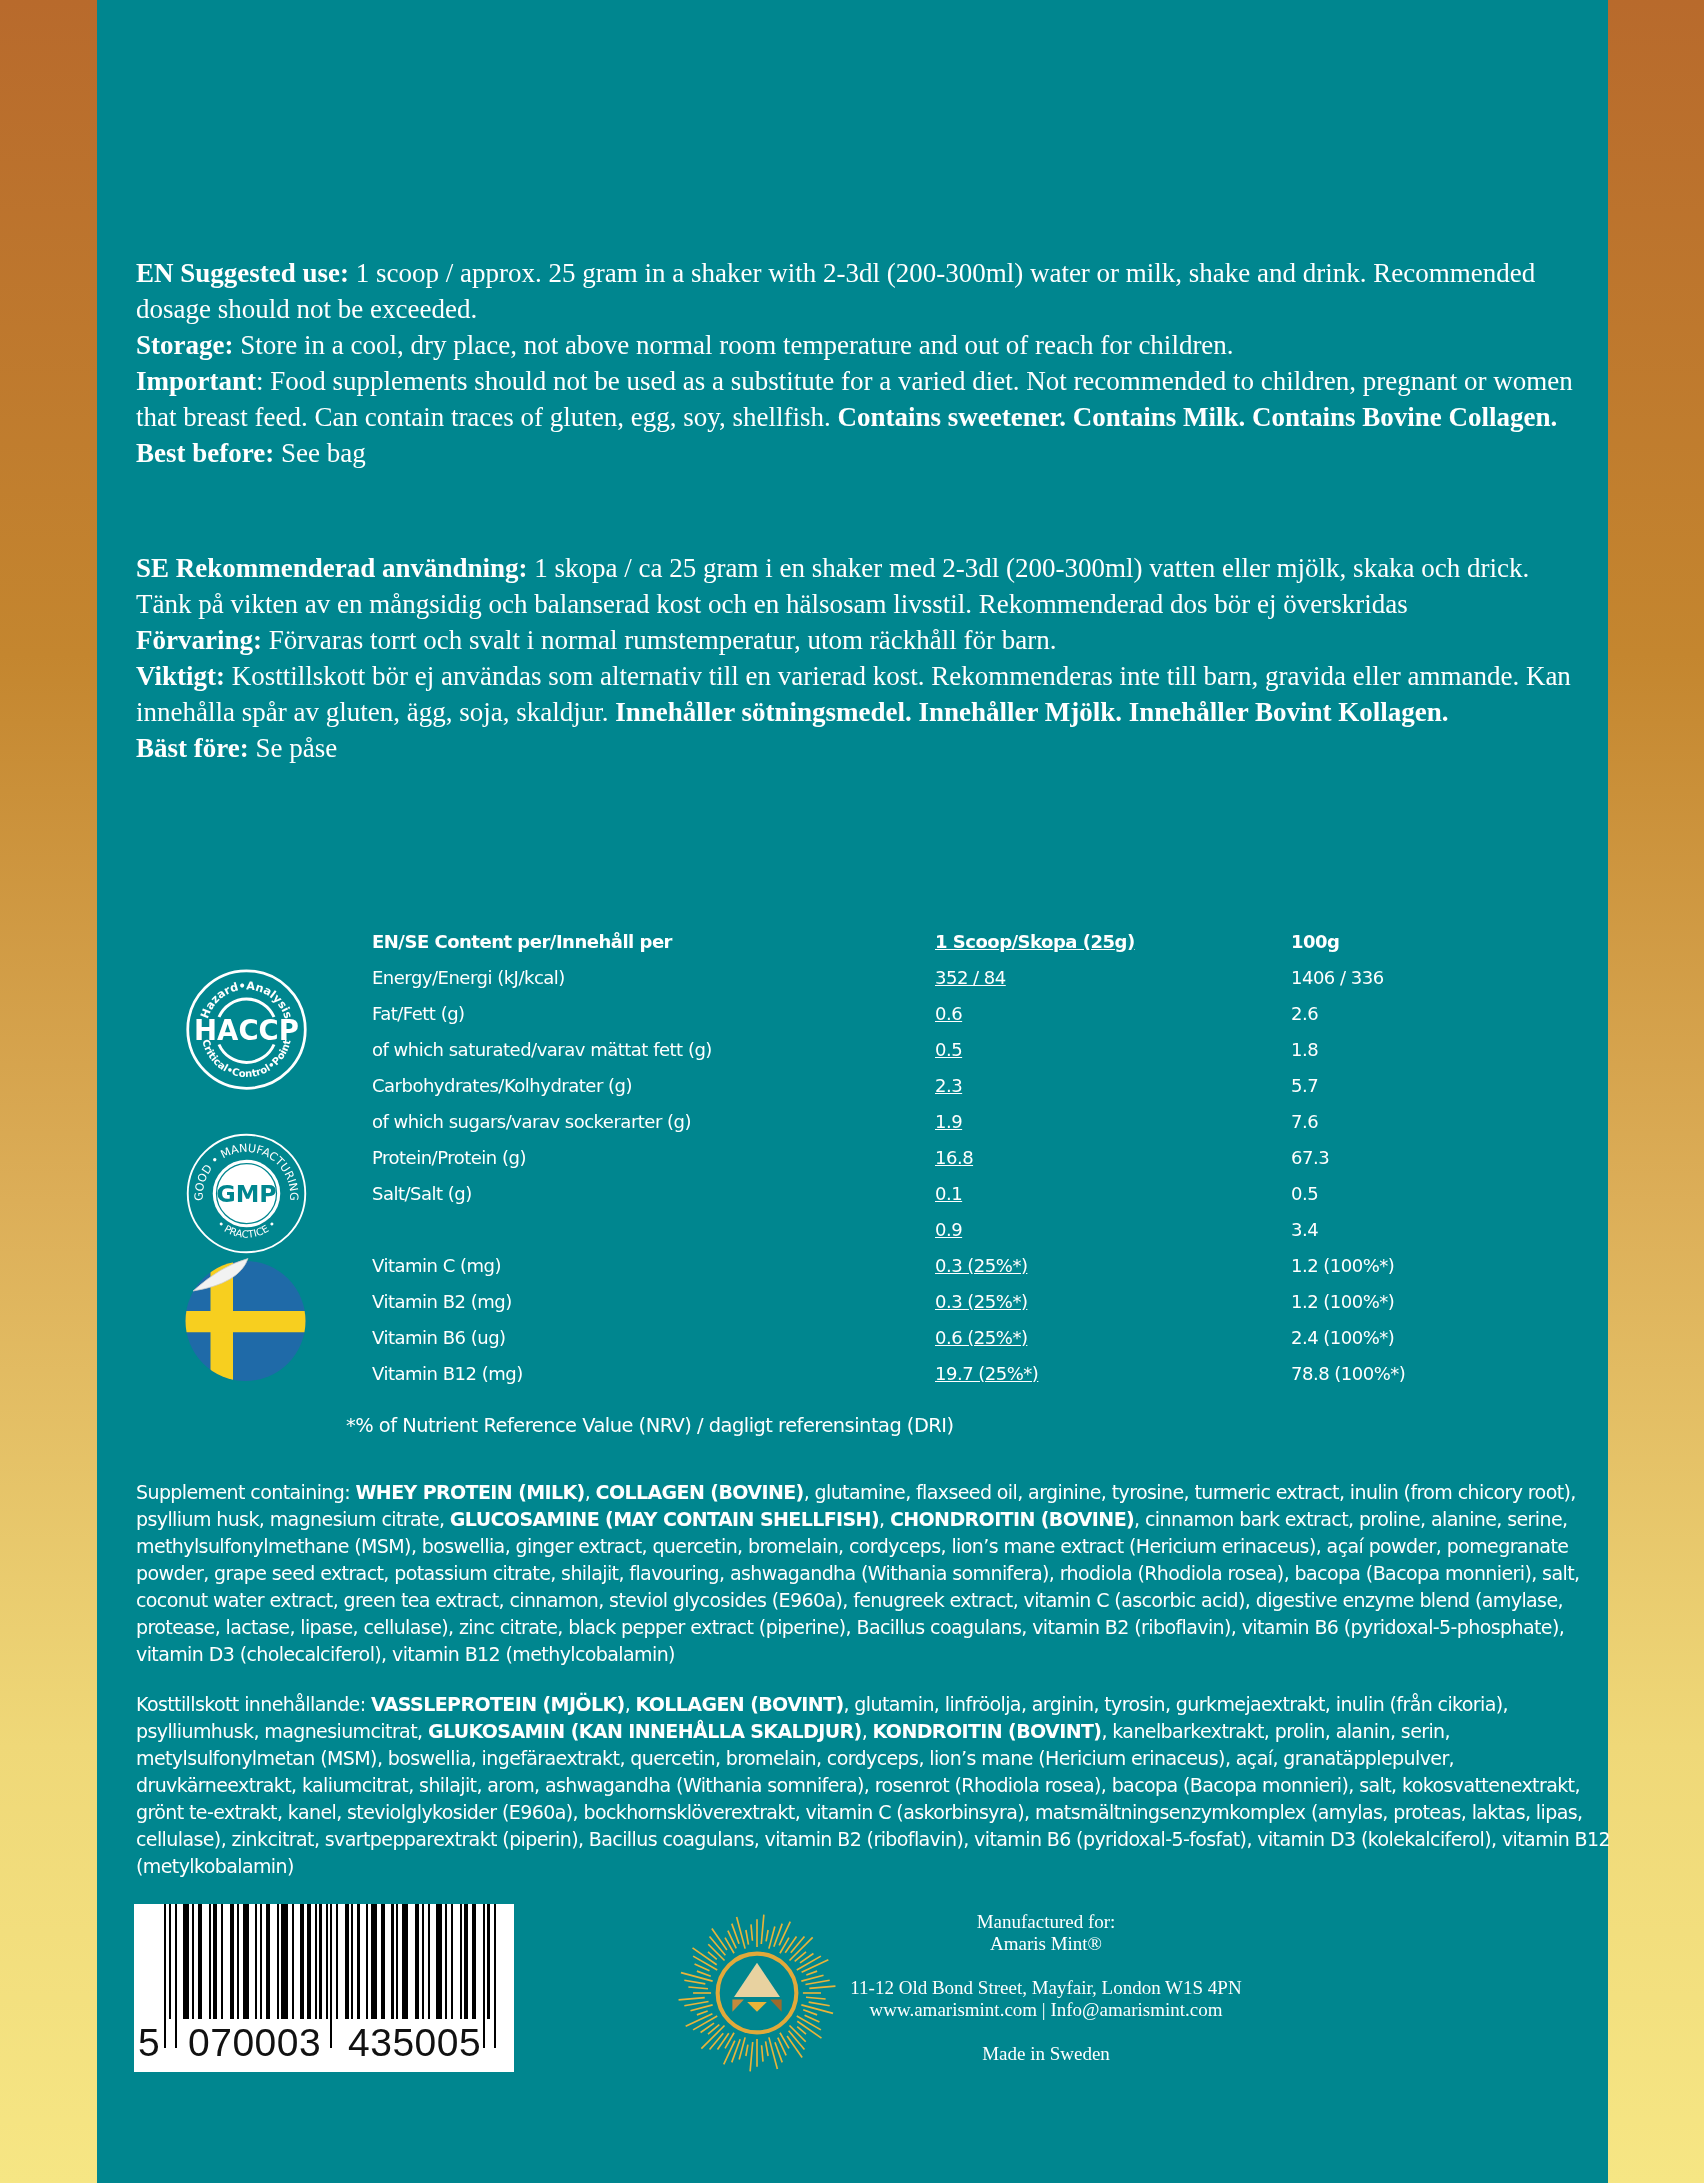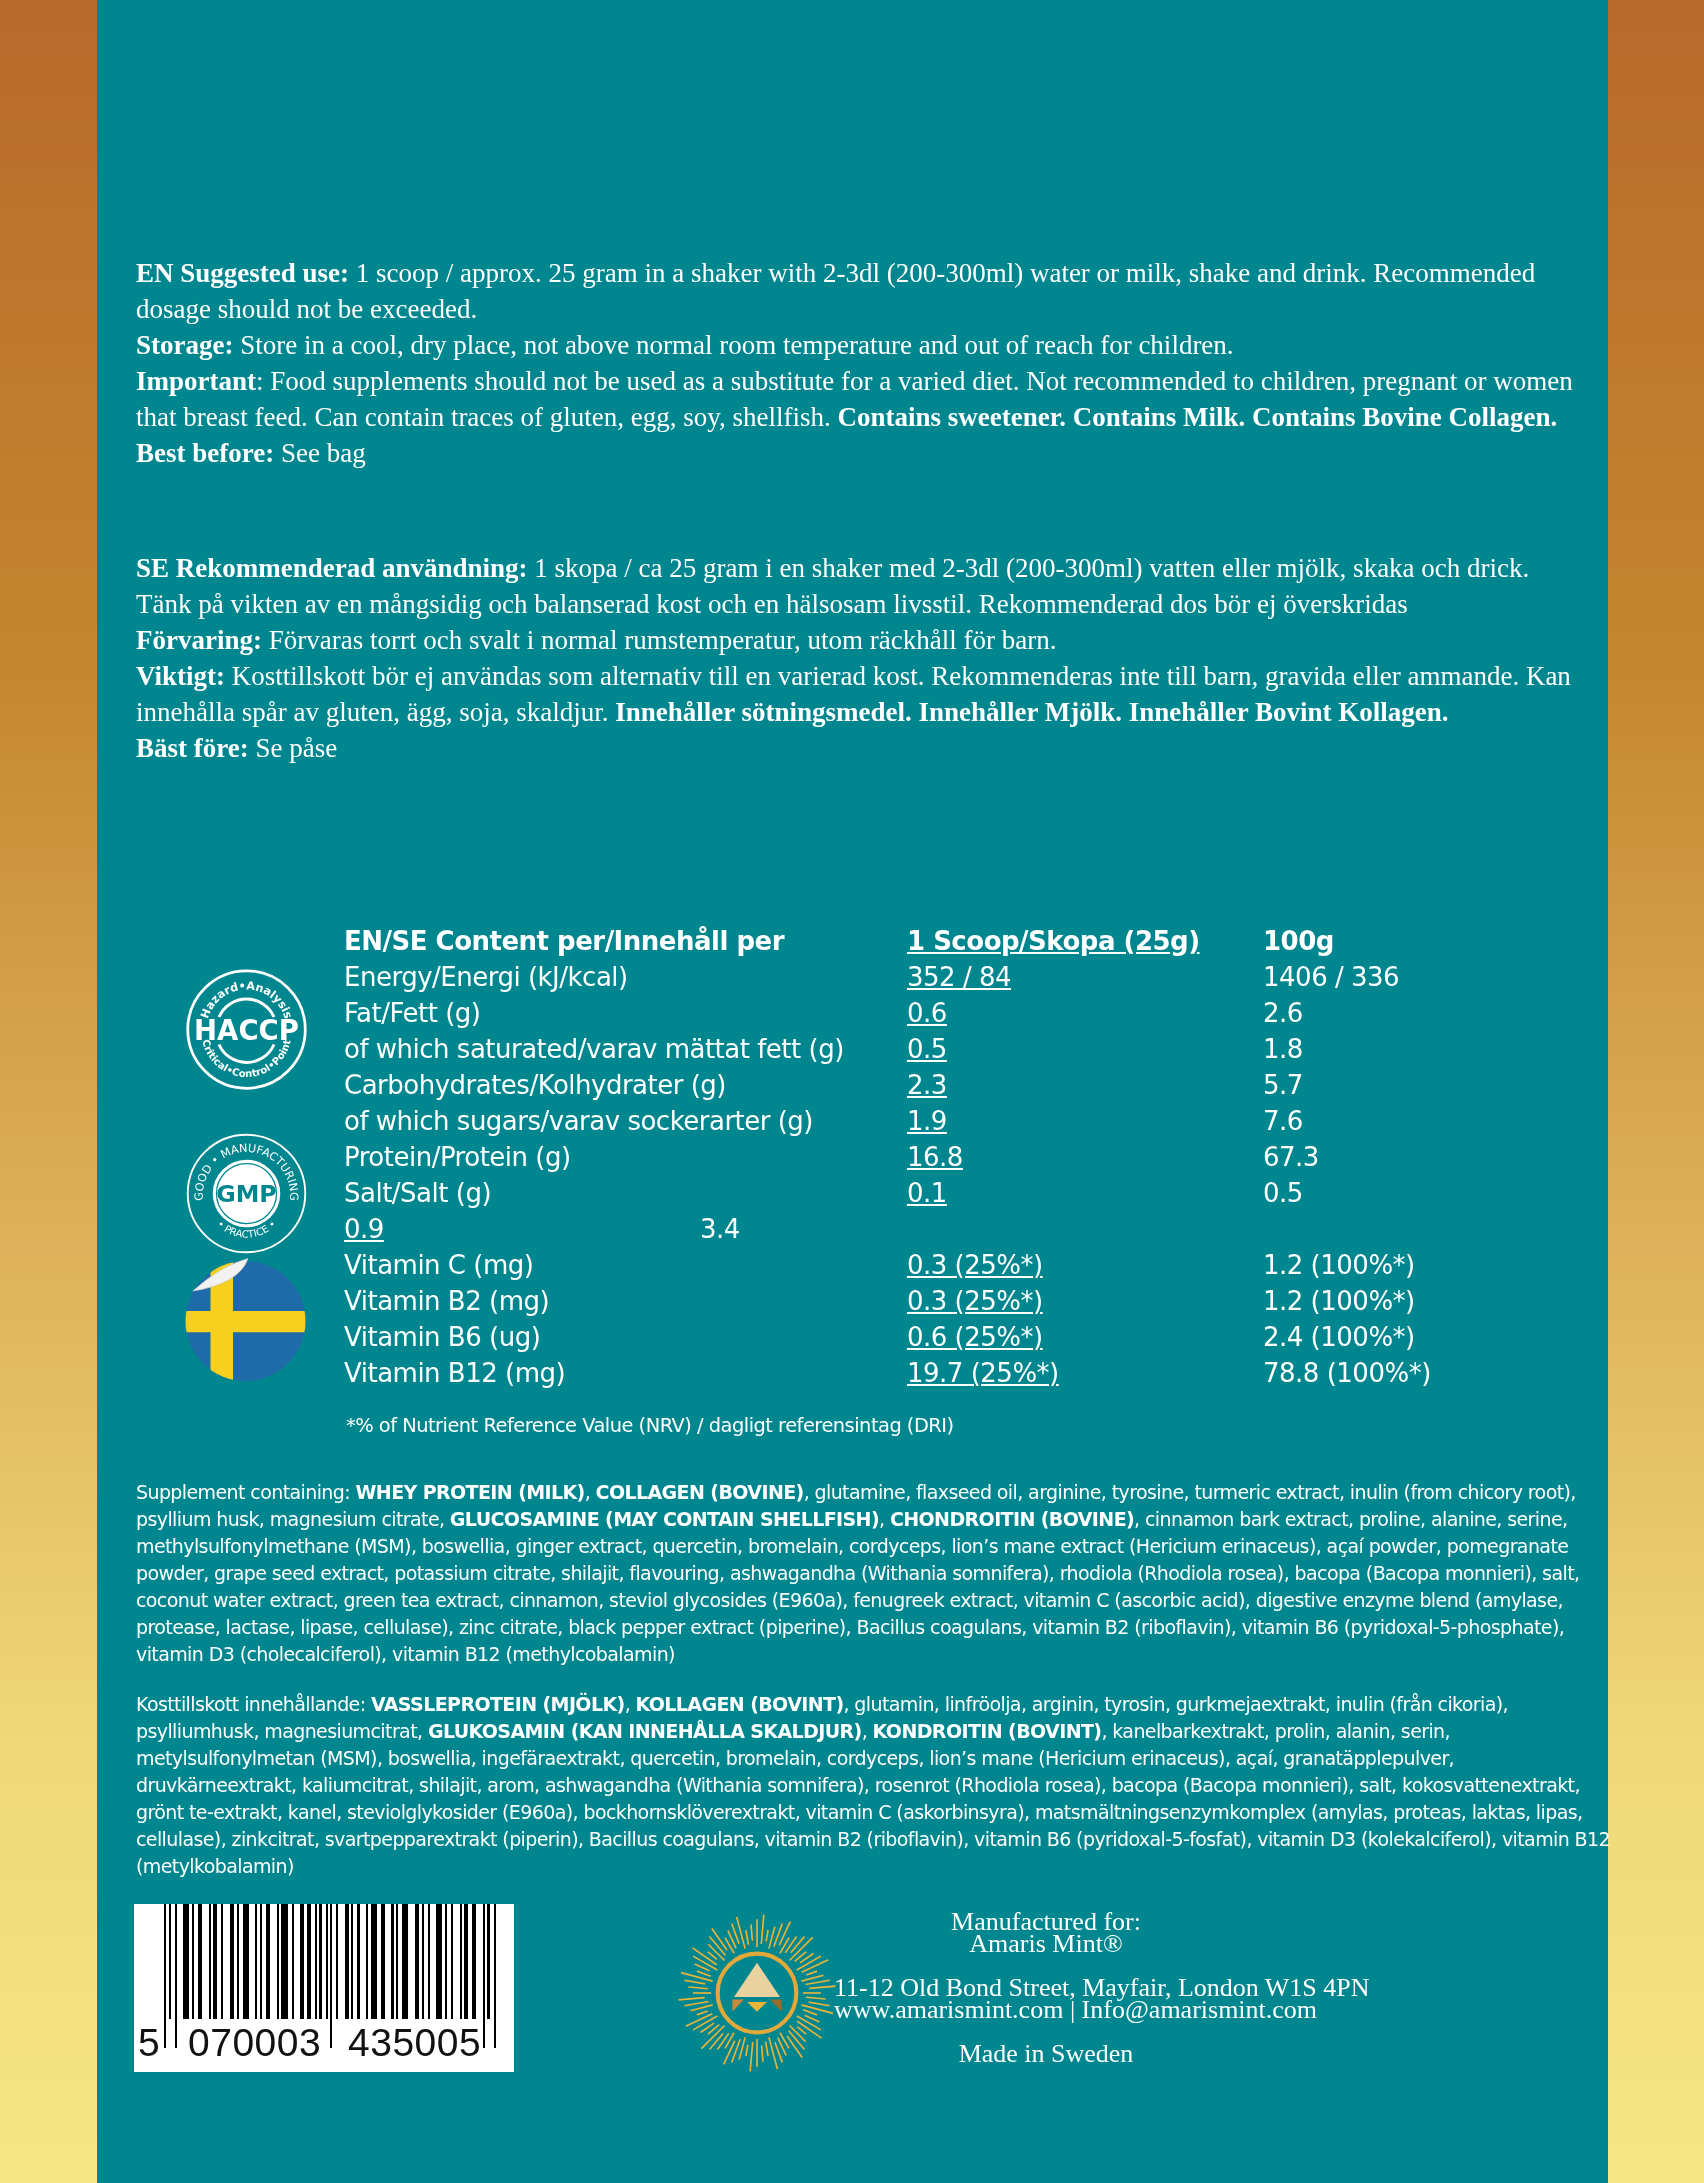--- a/index.html
+++ b/index.html
@@ -13,40 +13,40 @@
   .sans{font-family:"DejaVu Sans","Liberation Sans",sans-serif;}
   .usage{position:absolute;left:39px;width:1445px;font-size:27px;line-height:36px;}
   .usage p{margin:0;}
   .usage b{font-weight:bold;}
   .usage.en{top:255px;}
   .usage.se{top:550px;}
 
   .badges{position:absolute;left:87px;top:967px;width:130px;}
   .badge{position:absolute;left:0;}
   .nut{position:absolute;left:247px;top:923px;width:1146px;}
-  .nut-row{display:flex;height:36px;align-items:center;font-size:26px;letter-spacing:-0.5px;}
+  .nut-row{display:flex;height:36px;align-items:center;font-size:18px;letter-spacing:-0.5px;justify-content:flex-end;}
   .nut-row .c1{width:563px;}
   .nut-row .c2{width:324px;text-decoration:underline;}
   .nut-row .c3{width:199px;margin-left:32px;}
   .nut-row.head{font-weight:bold;}
   .nrv{position:absolute;left:249px;top:1414px;font-size:19.4px;letter-spacing:-0.5px;}
 
   .ingr{position:absolute;left:39px;width:1475px;font-size:19px;line-height:27px;letter-spacing:-0.6px;}
   .ingr.en{top:1479px;}
   .ingr.se{top:1691px;}
   .ingr b{font-weight:bold;}
 
   .barcode{position:absolute;left:37px;top:1904px;width:380px;height:168px;background:#fff;}
   .bars{position:absolute;left:30px;top:0;width:334px;height:127px;display:flex;align-items:flex-start;}
   .bar{background:#000;height:115px;}
   .bar.guard{height:144px;}
   .bc-digits{position:absolute;top:117px;font-family:"Liberation Sans","DejaVu Sans",sans-serif;font-size:39px;color:#111;letter-spacing:0.5px;}
 
   .logo{position:absolute;left:578px;top:1906px;width:164px;height:174px;}
-  .manu{position:absolute;left:737px;top:1911px;width:424px;text-align:center;font-size:26px;line-height:22px;}
+  .manu{position:absolute;left:737px;top:1911px;width:424px;text-align:center;font-size:19px;line-height:22px;}
   .manu div{white-space:nowrap;}
 </style>
 </head>
 <body>
 
 <div class="strip left"></div>
 <div class="strip right"></div>
 
 <div class="panel">
 

